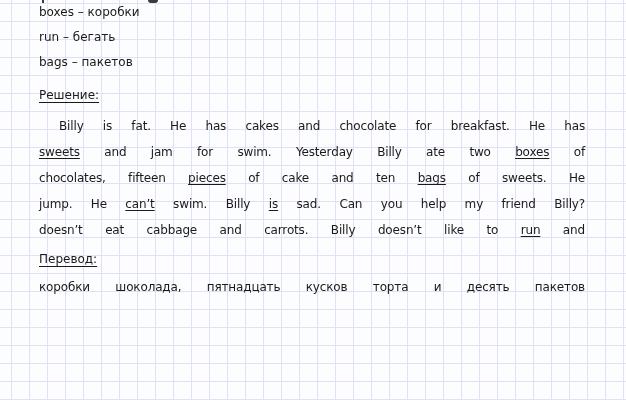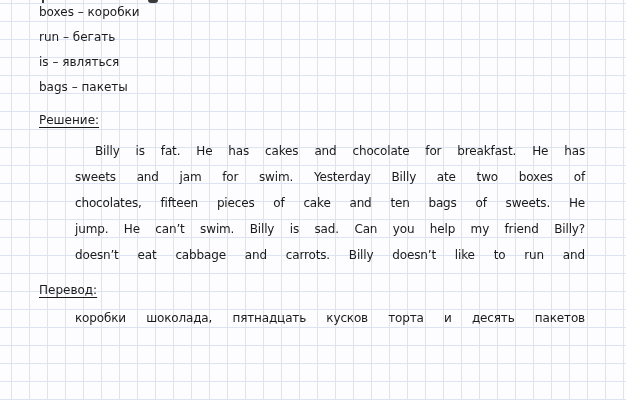--- a/index.html
+++ b/index.html
@@ -34,56 +34,56 @@
     position: absolute; left: 148px; top: 0;
     width: 10px; height: 3px; background: #3a3a3a;
     border-radius: 0 0 4px 4px;
   }
   .vocab-line {
     line-height: 25px;
     white-space: nowrap;
   }
   .heading { line-height: 25px; }
   .heading.h1 { margin-top: 8px; }
-  .heading.h2 { margin-top: 10px; }
+  .heading.h2 { margin-top: 4px; }
   .heading .hd {
     text-decoration: underline;
     text-underline-offset: 3px;
     text-decoration-thickness: 1.2px;
   }
-  .para { margin-top: 5px; margin-left: 36px; }
+  .para { margin-top: 5px; }
   .para.p2 { margin-top: 1px; }
   .tline {
     text-align: justify;
     text-align-last: justify;
     letter-spacing: -0.15px;
   }
   .para.p1 .tline { line-height: 26px; }
   .para.p2 .tline { line-height: 28px; }
   .tline.indent { text-indent: 20px; }
   .uword {
+    text-decoration: underline;
     text-underline-offset: 2px;
     text-decoration-thickness: 1.2px;
   }
 </style>
 </head>
 <body>
 
 <div class="page">
 
   <div class="cutoff">
     <span class="m1"></span>
     <span class="m2"></span>
   </div>
 
   <div class="vocab" id="vocab">
       <div class="vocab-line"><span>boxes</span><span> – </span><span>коробки</span></div>
       <div class="vocab-line"><span>run</span><span> – </span><span>бегать</span></div>
-      <div class="vocab-line"><span>is</span><span> – </span><span>являться</span></div>
-      <div class="vocab-line"><span>bags</span><span> – </span><span>пакеты</span></div>
+      <div class="vocab-line"><span>bags</span><span> – </span><span>пакетов</span></div>
     </div>
 
   <div class="heading h1">
     <span class="hd">Решение:</span>
   </div>
 
   <div class="para p1" id="solution-para">
       <div class="tline indent"><span>Billy is fat. He has cakes and chocolate for breakfast. He has</span></div>
       <div class="tline"><span class="uword">sweets</span><span> and jam for swim. Yesterday Billy ate two </span><span class="uword">boxes</span><span> of</span></div>
       <div class="tline"><span>chocolates, fifteen </span><span class="uword">pieces</span><span> of cake and ten </span><span class="uword">bags</span><span> of sweets. He</span></div>

